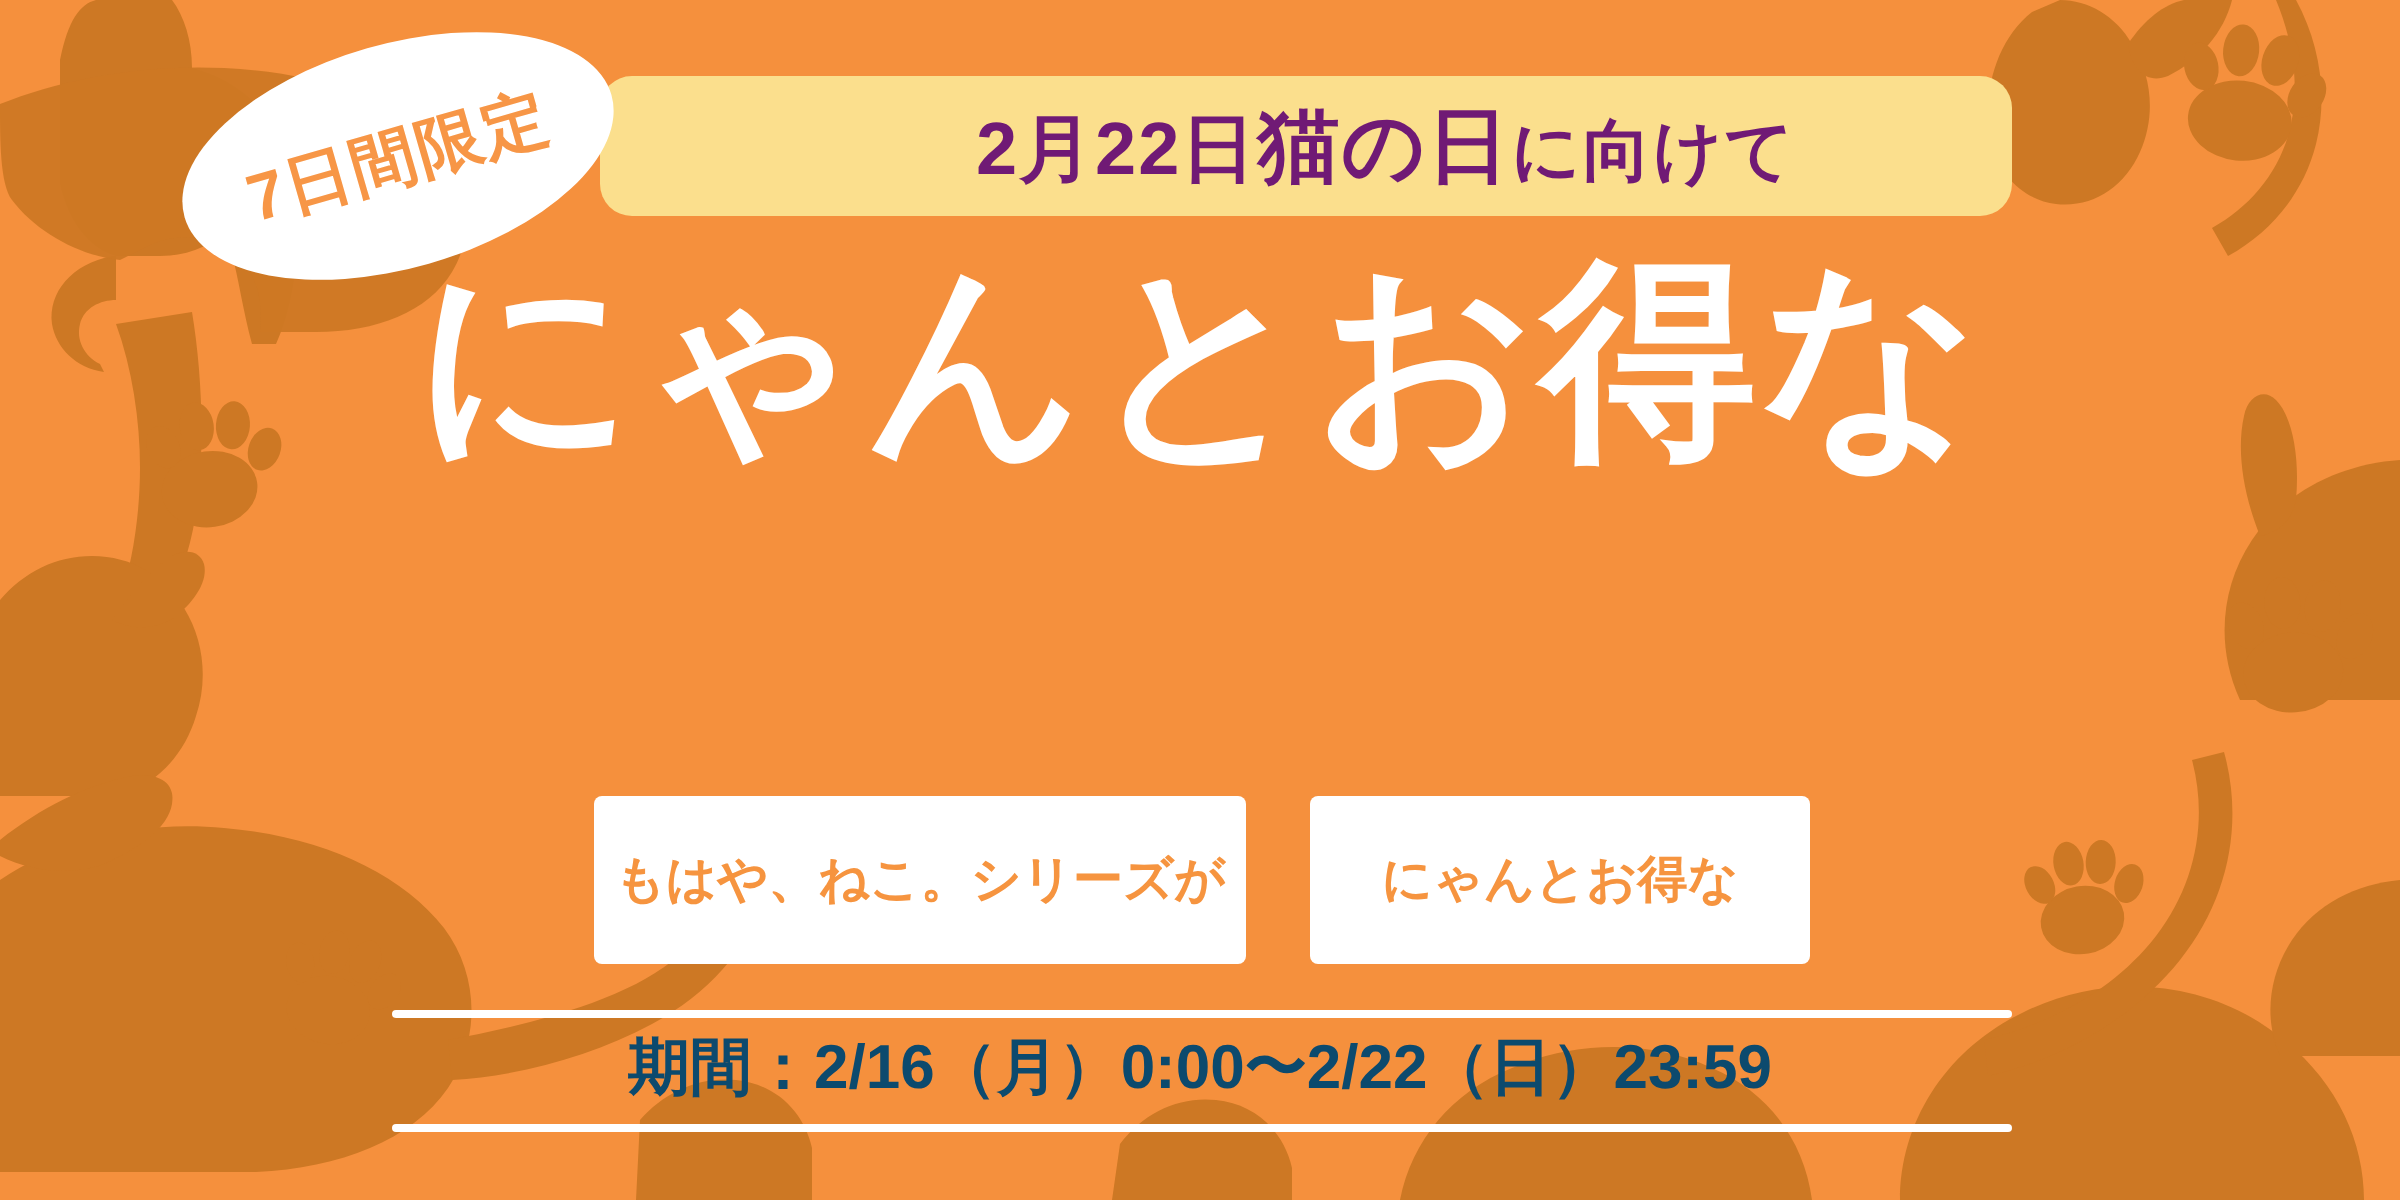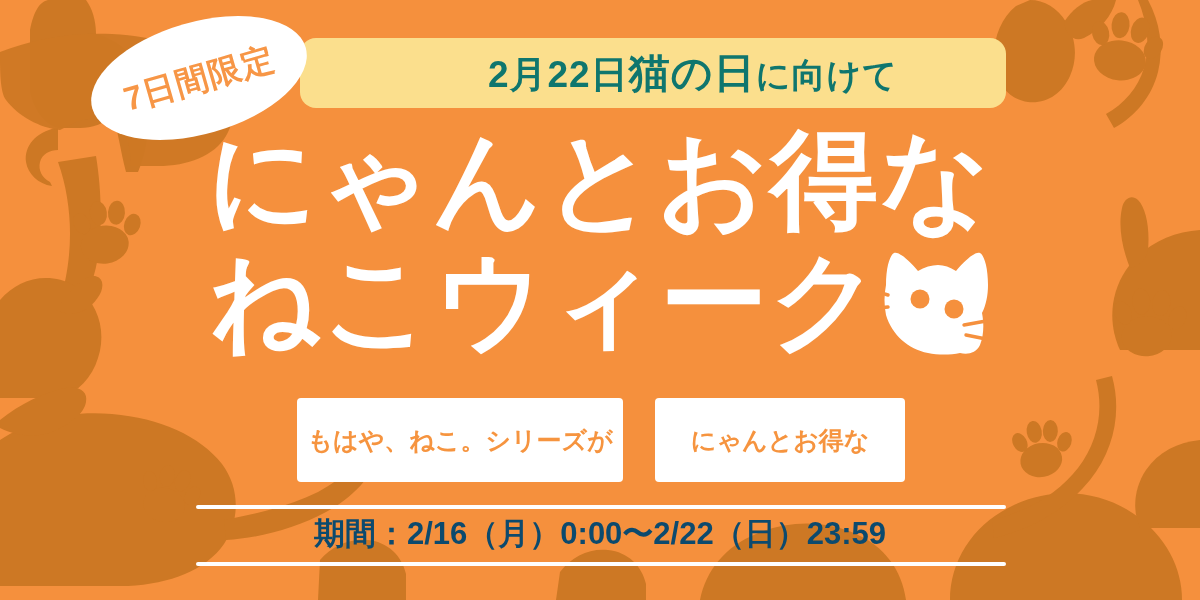--- a/index.html
+++ b/index.html
@@ -36,21 +36,21 @@
     height: 70px;
     background: #fbdf8d;
     border-radius: 16px;
     display: flex;
     align-items: center;
     justify-content: center;
     box-sizing: border-box;
     padding-left: 40px;
   }
   .header-text {
-    color: #0f766e;
+    color: #701a75;
     font-size: 37px;
     font-weight: bold;
     letter-spacing: 1px;
     white-space: nowrap;
     line-height: 1;
     margin-left: 40px;
   }
   .header-text .kw {
     font-size: 41px;
   }
@@ -285,34 +285,20 @@
       <span>2月22日</span><span class="kw">猫の日</span><span class="sm">に向けて</span>
     </div>
   </div>
 
   <div class="badge">
     <span class="badge-text">7日間限定</span>
   </div>
 
   <div class="title-block">
     <span class="title-line row1">にゃんとお得な</span>
-    <span class="title-line row2"><span>ねこウィーク</span><span class="cat-face-wrap"><svg viewBox="0 0 112 104" xmlns="http://www.w3.org/2000/svg" aria-hidden="true">
-            <path d="M8 34 C8 16 12 4 16 2 C20 0 30 8 40 20 C46 16 54 14 60 14 C66 14 72 16 78 20
-               C88 8 98 0 102 2 C106 4 110 16 110 34 C110 44 108 54 104 62
-               C106 72 106 84 102 94 C98 102 90 104 82 102
-               C72 104 60 104 50 102 C30 98 14 84 8 64 C6 54 6 44 8 34 Z" fill="#ffffff"></path>
-            <circle cx="42" cy="48" r="9.5" fill="#f5903d"></circle>
-            <circle cx="76" cy="58" r="9.5" fill="#f5903d"></circle>
-            <g stroke="#f5903d" stroke-width="3.4" stroke-linecap="round" fill="none">
-              <line x1="10" y1="44" x2="-10" y2="38"></line>
-              <line x1="10" y1="56" x2="-10" y2="58"></line>
-              <line x1="86" y1="74" x2="108" y2="70"></line>
-              <line x1="88" y1="84" x2="108" y2="88"></line>
-            </g>
-          </svg></span></span>
   </div>
 
   <div class="info-boxes">
     <div class="info-box b1">
       <span>もはや、ねこ。シリーズが</span>
     </div>
     <div class="info-box b2">
       <span>にゃんとお得な</span>
     </div>
   </div>

